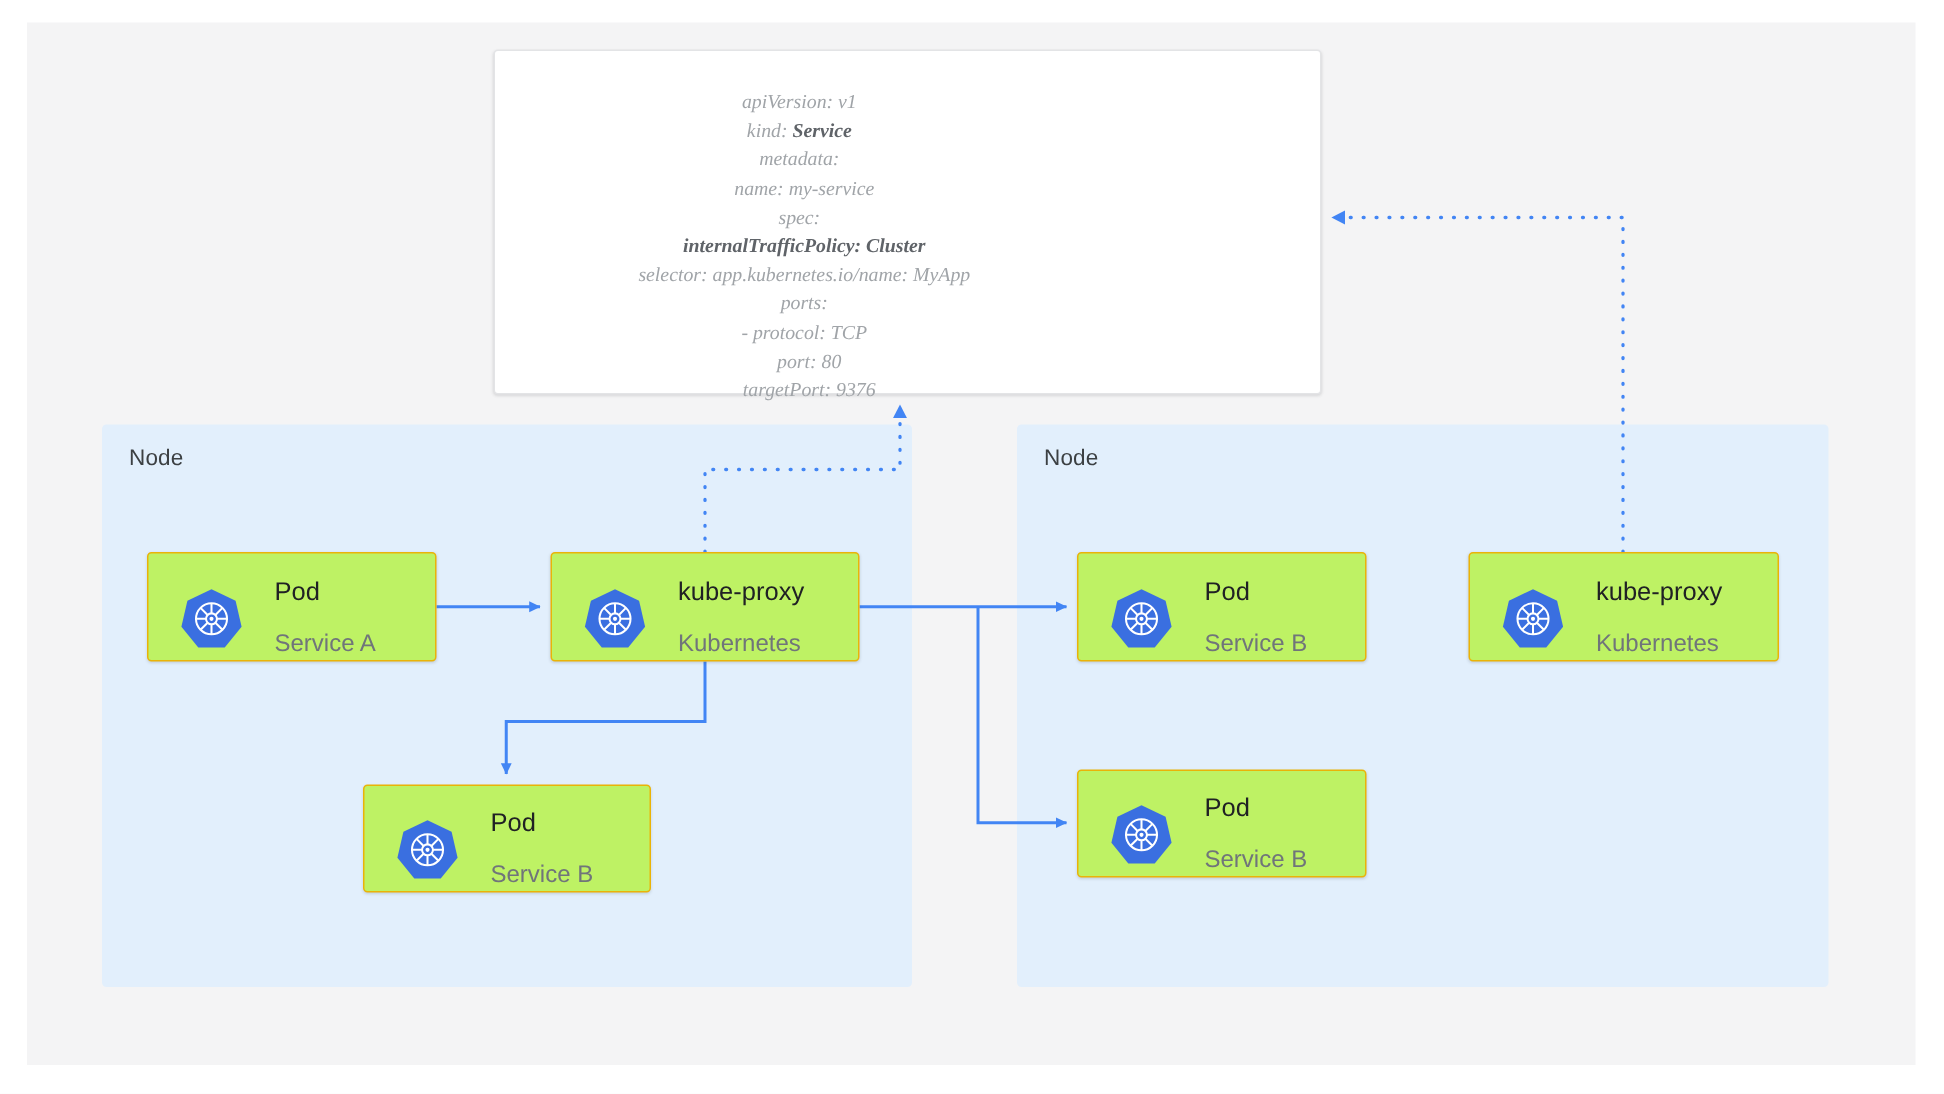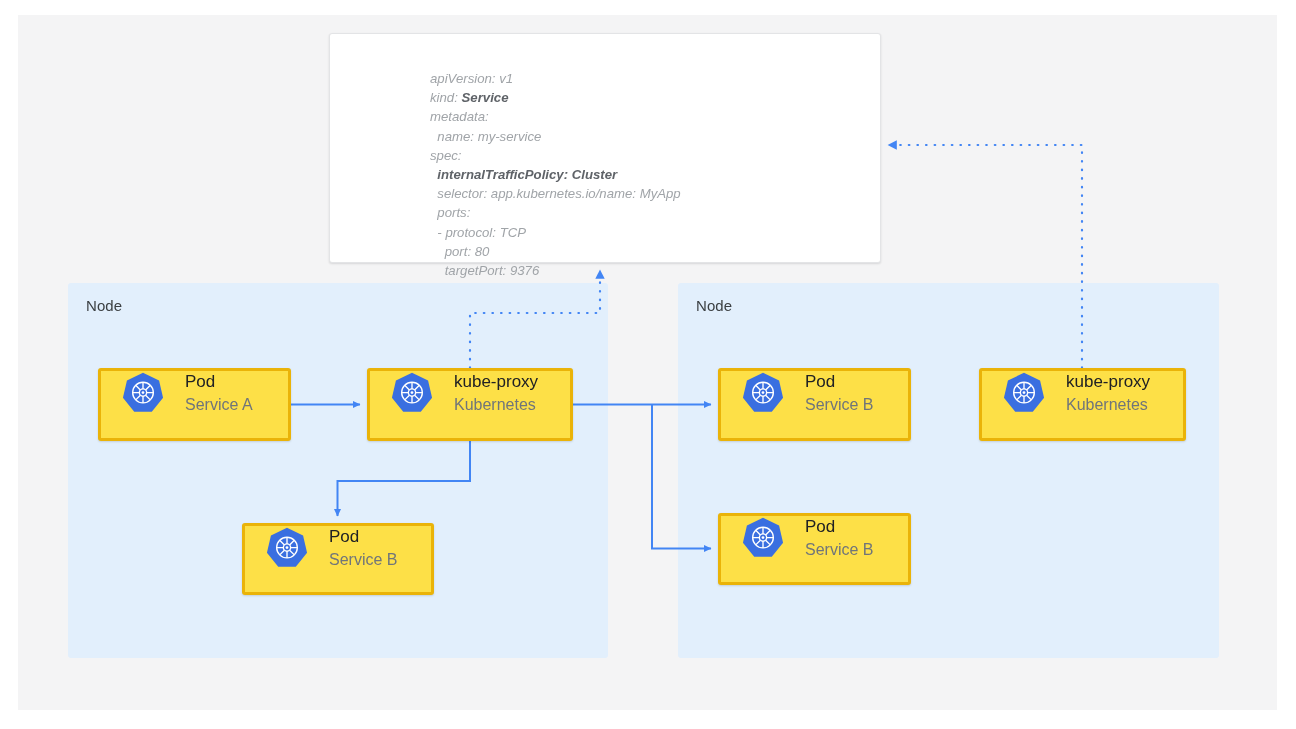--- a/index.html
+++ b/index.html
@@ -7,36 +7,36 @@
        font-family:"Liberation Sans","DejaVu Sans",sans-serif;}
   #stage{position:relative;width:1296px;height:729px;}
 
   .canvas{position:absolute;left:18px;top:15px;width:1259px;height:695px;
           background:#f4f4f5;}
 
   .node-box{position:absolute;background:#e2effc;border-radius:3px;}
   .node-label{position:absolute;font-size:15px;color:#3c4043;
               letter-spacing:.1px;white-space:nowrap;}
 
-  .card{position:absolute;background:#fde047;border:3px solid #eab308;
+  .card{position:absolute;background:#bef264;border:1px solid #eab308;
         border-radius:3px;box-shadow:0 1px 2px rgba(60,64,67,.18);
-        display:flex;align-items:flex-start;box-sizing:border-box;}
+        display:flex;align-items:flex-end;box-sizing:border-box;}
   .card .k8s{flex:0 0 auto;margin-left:20px;}
   .card .txt{margin-left:20px;display:flex;flex-direction:column;
              justify-content:center;line-height:1.28;}
   .card .t1{font-size:17px;color:#202124;white-space:nowrap;}
-  .card .t2{font-size:16px;color:#70757a;white-space:nowrap;margin-top:2px;}
+  .card .t2{font-size:16px;color:#70757a;white-space:nowrap;margin-top:14px;}
 
   .yaml{position:absolute;left:329px;top:33px;width:552px;height:230px;
         background:#ffffff;border:1px solid #e3e4e6;border-radius:3px;
         box-shadow:0 1px 2px rgba(60,64,67,.16);box-sizing:border-box;}
-  .yaml pre{margin:16px;position:absolute;left:84px;top:19px;
-            font-family:Liberation Sans, sans-serif;
+  .yaml pre{margin:5px;position:absolute;left:84px;top:19px;
+            font-family:Liberation Serif, serif;
             font-style:italic;font-size:13.2px;line-height:19.2px;
-            color:#a0a4a8;white-space:pre;}
+            color:#a0a4a8;white-space:pre;text-align:center;}
   .yaml pre b{font-weight:bold;color:#5f6368;font-style:italic;}
 
   svg.wires{position:absolute;left:0;top:0;width:1296px;height:729px;
             overflow:visible;pointer-events:none;}
 </style>
 </head>
 <body>
 
 <div id="stage">
   <div class="canvas"></div>

